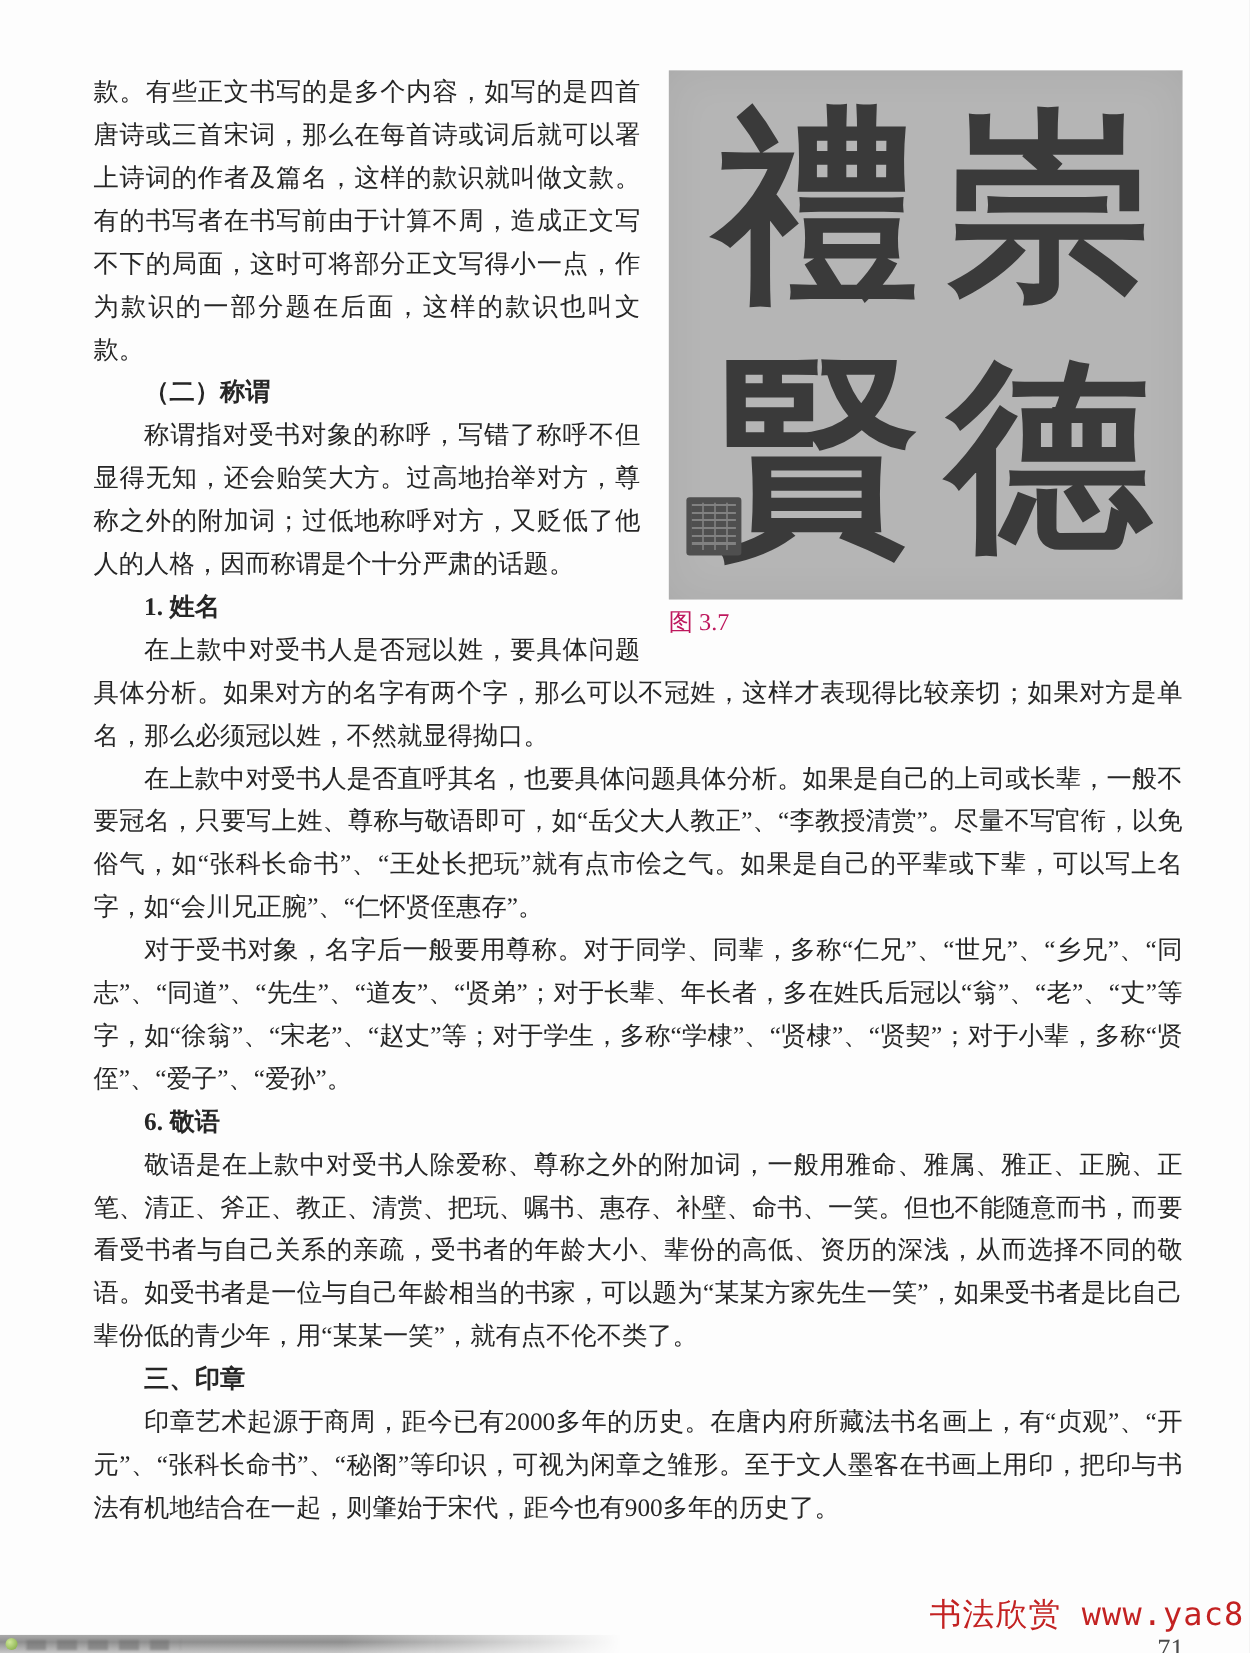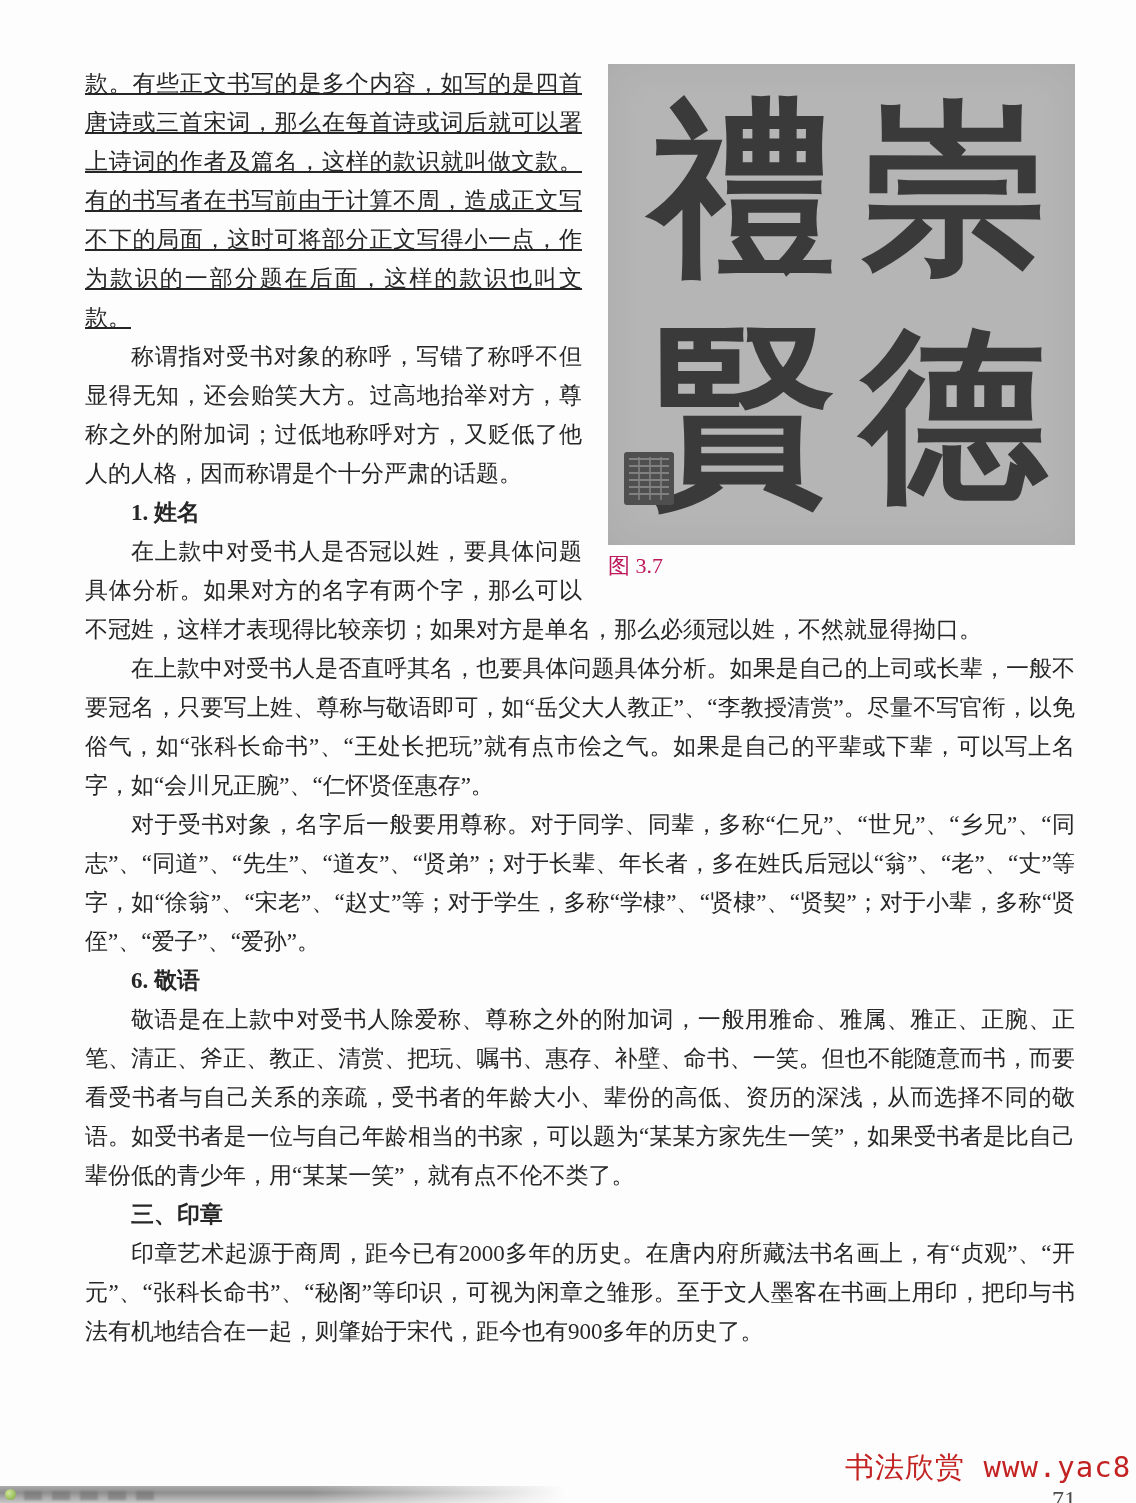--- a/index.html
+++ b/index.html
@@ -16,21 +16,21 @@
   
   .content{
     position:absolute;
     left:85px;top:64px;
     width:990px;
     font-size:23px;
     line-height:39px;
     text-align:justify;
   }
   .content p{margin:0;text-indent:2em;}
-  .content p.continuation{text-indent:0;text-decoration:underline;}
+  .content p.continuation{text-indent:0;}
   .content .sec-head{margin:0;text-indent:2em;font-weight:bold;font-size:23px;line-height:39px;}
   .content .sub-head{margin:0;text-indent:2em;font-weight:bold;font-size:23px;line-height:39px;}
   
   figure.fig{
     float:right;
     width:467px;
     margin:0 0 14px 26px;
   }
   .fig-image{
     position:relative;
@@ -130,20 +130,21 @@
           <div class="fig-char" style="color: rgb(58, 58, 58);">禮</div>
           <div class="fig-char" style="color: rgb(58, 58, 58);">賢</div>
         </div>
         <div class="seal"></div>
       </div>
       <figcaption>图 3.7</figcaption>
     </figure>
 
     <p class="continuation">款。有些正文书写的是多个内容，如写的是四首唐诗或三首宋词，那么在每首诗或词后就可以署上诗词的作者及篇名，这样的款识就叫做文款。有的书写者在书写前由于计算不周，造成正文写不下的局面，这时可将部分正文写得小一点，作为款识的一部分题在后面，这样的款识也叫文款。</p>
 
+    <div class="sec-head">（二）称谓</div>
 
     <p>称谓指对受书对象的称呼，写错了称呼不但显得无知，还会贻笑大方。过高地抬举对方，尊称之外的附加词；过低地称呼对方，又贬低了他人的人格，因而称谓是个十分严肃的话题。</p>
 
     <div class="sub-head">1. 姓名</div>
 
     <p>在上款中对受书人是否冠以姓，要具体问题具体分析。如果对方的名字有两个字，那么可以不冠姓，这样才表现得比较亲切；如果对方是单名，那么必须冠以姓，不然就显得拗口。</p>
 
     <p>在上款中对受书人是否直呼其名，也要具体问题具体分析。如果是自己的上司或长辈，一般不要冠名，只要写上姓、尊称与敬语即可，如“岳父大人教正”、“李教授清赏”。尽量不写官衔，以免俗气，如“张科长命书”、“王处长把玩”就有点市侩之气。如果是自己的平辈或下辈，可以写上名字，如“会川兄正腕”、“仁怀贤侄惠存”。</p>
 
 

